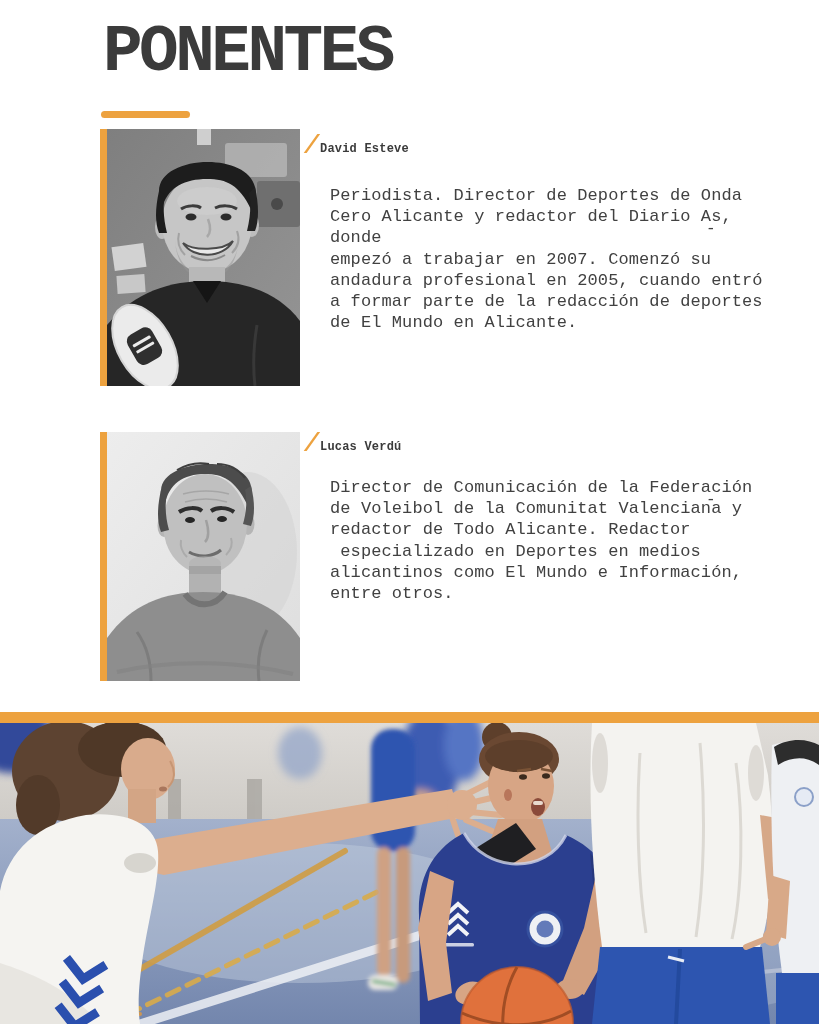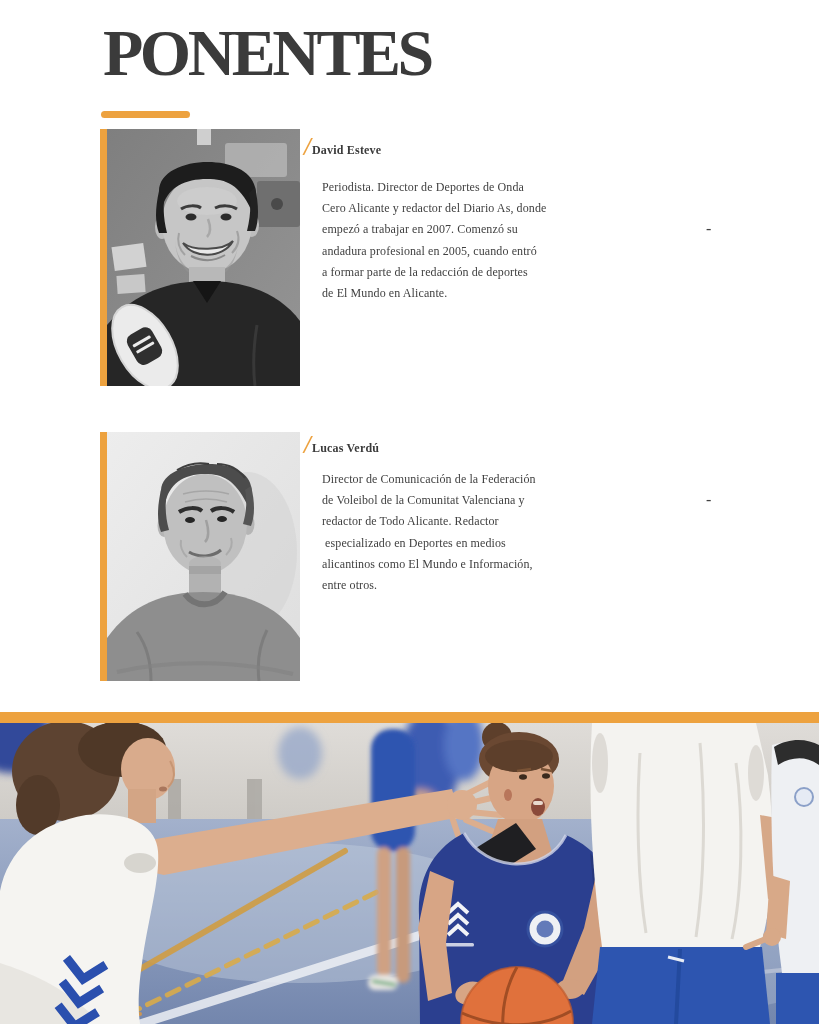--- a/index.html
+++ b/index.html
@@ -4,21 +4,21 @@
 <style>
   :root{
     --accent:#EDA23F;
     --title-color:#3B3B3B;
     --text-color:#414141;
   }
   *{box-sizing:border-box;}
   html,body{margin:0;padding:0;background:#ffffff;}
   .page{
     position:relative;width:819px;height:1024px;background:#ffffff;
-    font-family:Liberation Serif, serif;overflow:hidden;padding-left:40px;
+    font-family:Liberation Mono, monospace;overflow:hidden;padding-left:40px;
   }
   .abs{position:absolute;}
   .page-title{
     left:103px;top:20px;margin:0;
     font-size:66px;font-weight:700;letter-spacing:-3.5px;line-height:1;
     color:var(--title-color);
   }
   .title-underline{
     left:101px;top:111px;width:89px;height:7px;border-radius:4px;
     background:var(--accent);
@@ -34,22 +34,22 @@
   .name-1{left:304px;top:133px;}
   .name-2{left:304px;top:431px;}
   .slash{
     font-size:25px;font-weight:700;font-style:italic;color:var(--accent);
     line-height:1;transform:translateY(1px);
   }
   .speaker-name{
     font-size:12px;font-weight:700;color:var(--title-color);letter-spacing:.2px;
   }
   .bio{
-    margin:0;width:460px;white-space:pre-wrap;
-    font-size:12px;line-height:21.2px;letter-spacing:.1px;color:var(--text-color);
+    margin:8px;width:460px;white-space:pre-wrap;
+    font-size:17px;line-height:21.2px;letter-spacing:.1px;color:var(--text-color);
   }
   .bio-1{left:322px;top:177px;}
   .bio-2{left:322px;top:469px;}
   .side-dash{font-size:16px;color:var(--text-color);line-height:1;}
   .dash-1{left:706px;top:221px;}
   .dash-2{left:706px;top:492px;}
   .footer-bar{left:0;top:712px;width:819px;height:11px;background:var(--accent);}
   .footer-photo{left:0;top:723px;width:819px;height:301px;overflow:hidden;}
   .footer-photo svg{display:block;width:819px;height:301px;}
 </style>

